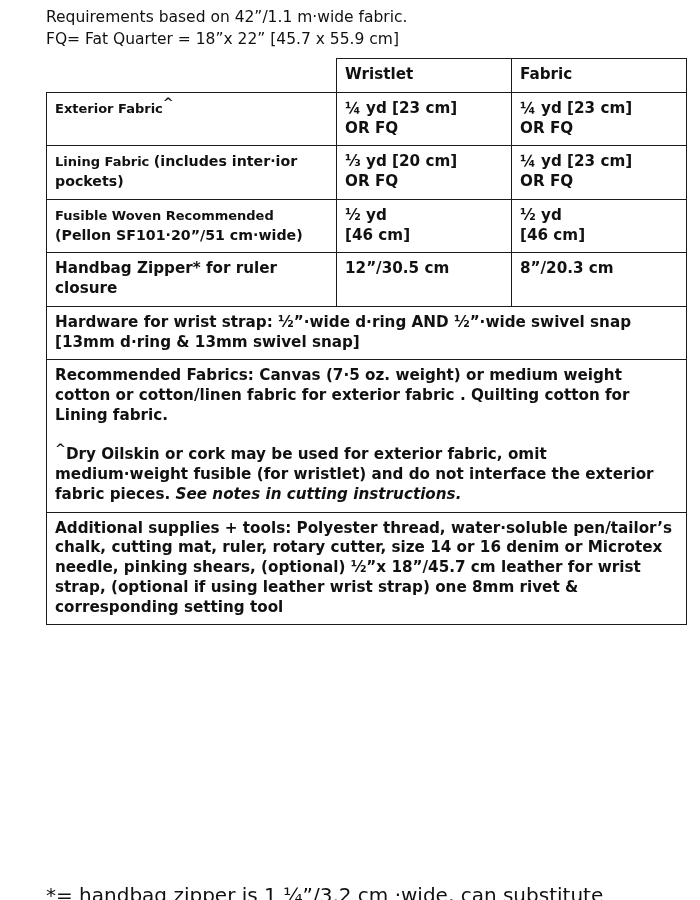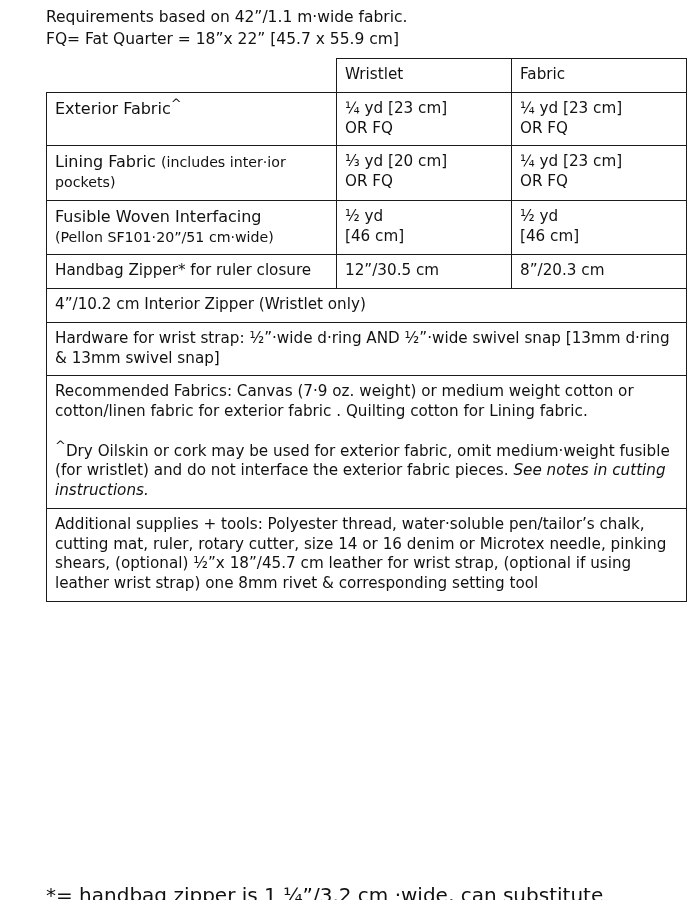--- a/index.html
+++ b/index.html
@@ -33,36 +33,36 @@
     table-layout: fixed;
     margin-left: 2px;
   }
   table.req td, table.req th {
     border: 1px solid #1b1b1b;
     vertical-align: top;
     padding: 6px 8px 7px 8px;
     font-size: 15.2px;
     line-height: 1.3;
     text-align: left;
-    font-weight: normal;
+    font-weight: bold;
   }
   col.c1 { width: 290px; }
   col.c2 { width: 175px; }
   col.c3 { width: 175px; }
 
   .hdr-blank {
     border: none !important;
   }
   th.colhead {
     font-size: 17px;
     padding-top: 9px;
     padding-bottom: 10px;
   }
   .cellmain {
-    font-size: 16px;
+    font-size: 13px;
   }
   .cellsub {
     font-size: 14.2px;
   }
   .frac {
     font-size: 15.6px;
   }
   td.wide {
     font-size: 15.6px;
     line-height: 1.36;
@@ -121,40 +121,37 @@
 OR FQ</td>
       </tr>
       <tr>
         <td><span class="cellmain">Lining Fabric </span><span class="cellsub">(includes inter·ior pockets)</span></td>
         <td class="frac nowrapcell">⅓ yd [20 cm]
 OR FQ</td>
         <td class="frac nowrapcell">¼ yd [23 cm]
 OR FQ</td>
       </tr>
       <tr>
-        <td><span class="cellmain">Fusible Woven Interfacing</span><br><span class="cellsub">(Pellon SF101·20”/51 cm·wide)</span></td>
+        <td><span class="cellmain">Fusible Woven Recommended</span><br><span class="cellsub">(Pellon SF101·20”/51 cm·wide)</span></td>
         <td class="frac nowrapcell">½ yd
 [46 cm]</td>
         <td class="frac nowrapcell">½ yd
 [46 cm]</td>
       </tr>
       <tr>
         <td class="cellmain">Handbag Zipper* for ruler closure</td>
         <td class="frac nowrapcell">12”/30.5 cm</td>
         <td class="frac nowrapcell">8”/20.3 cm</td>
       </tr>
       <tr>
-        <td class="wide" colspan="3">4”/10.2 cm Interior Zipper (Wristlet only)</td>
-      </tr>
-      <tr>
         <td class="wide tall" colspan="3">Hardware for wrist strap: ½”·wide d·ring AND ½”·wide swivel snap [13mm d·ring &amp; 13mm swivel snap]</td>
       </tr>
       <tr>
         <td class="wide tall" colspan="3">
-          <span>Recommended Fabrics: Canvas (7·9 oz. weight) or medium weight cotton or cotton/linen fabric for exterior fabric . Quilting cotton for Lining fabric.</span>
+          <span>Recommended Fabrics: Canvas (7·5 oz. weight) or medium weight cotton or cotton/linen fabric for exterior fabric . Quilting cotton for Lining fabric.</span>
           <br><br>
           <span class="caretlead">^</span><span>Dry Oilskin or cork may be used for exterior fabric, omit medium·weight fusible (for wristlet) and do not interface the exterior fabric pieces. </span><span class="ital">See notes in cutting instructions.</span>
         </td>
       </tr>
       <tr>
         <td class="wide tall" colspan="3">Additional supplies + tools: Polyester thread, water·soluble pen/tailor’s chalk, cutting mat, ruler, rotary cutter, size 14 or 16 denim or Microtex needle, pinking shears, (optional) ½”x 18”/45.7 cm leather for wrist strap, (optional if using leather wrist strap) one 8mm rivet &amp; corresponding setting tool</td>
       </tr>
     </tbody>
   </table>
 

